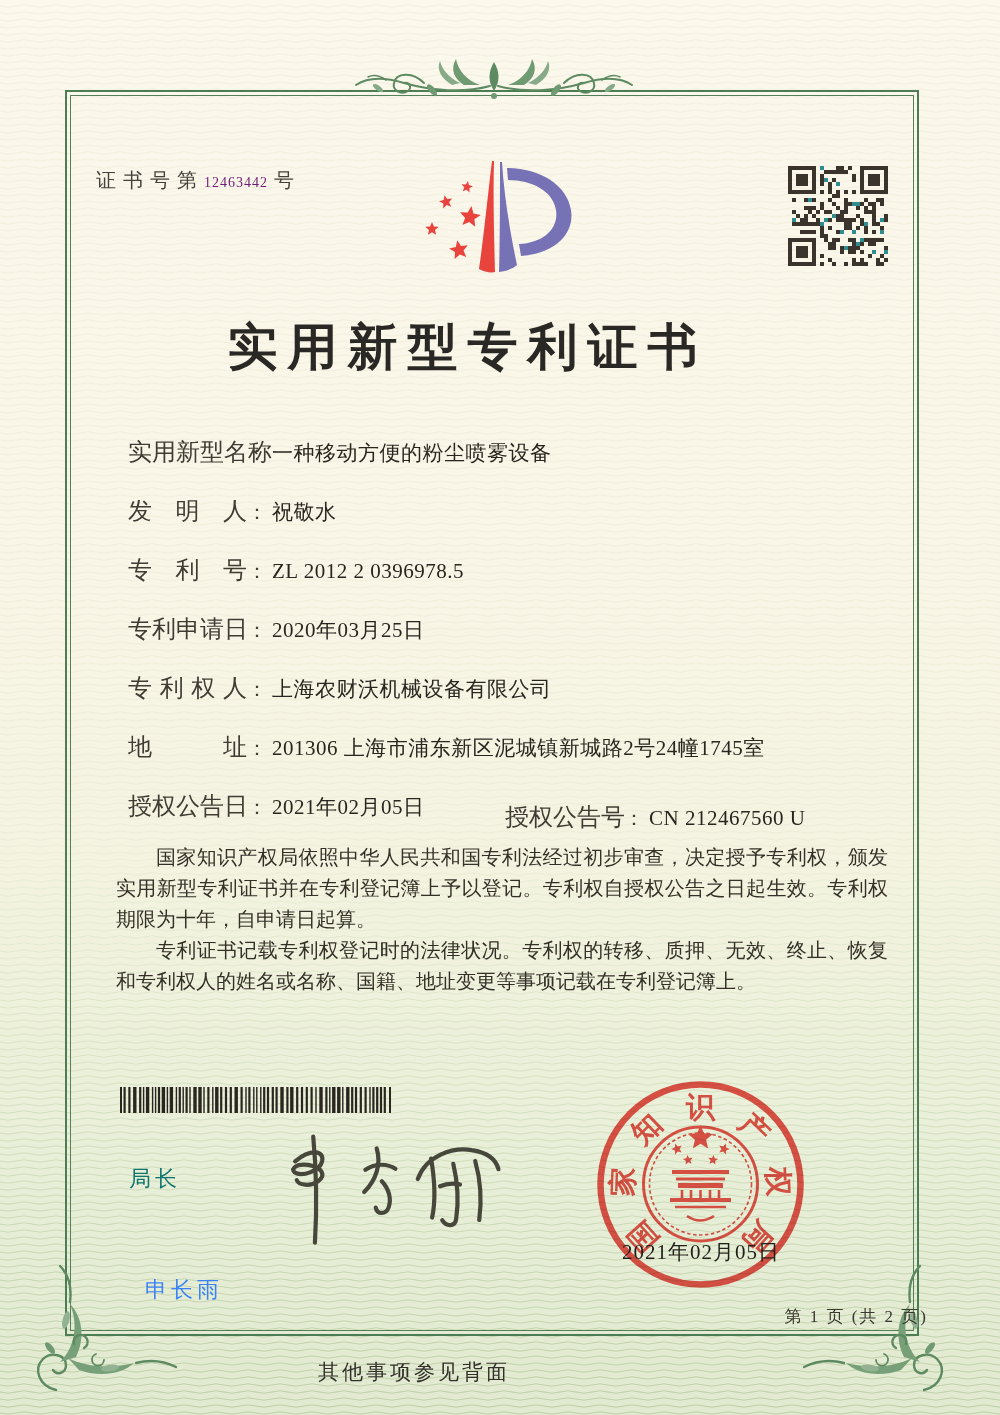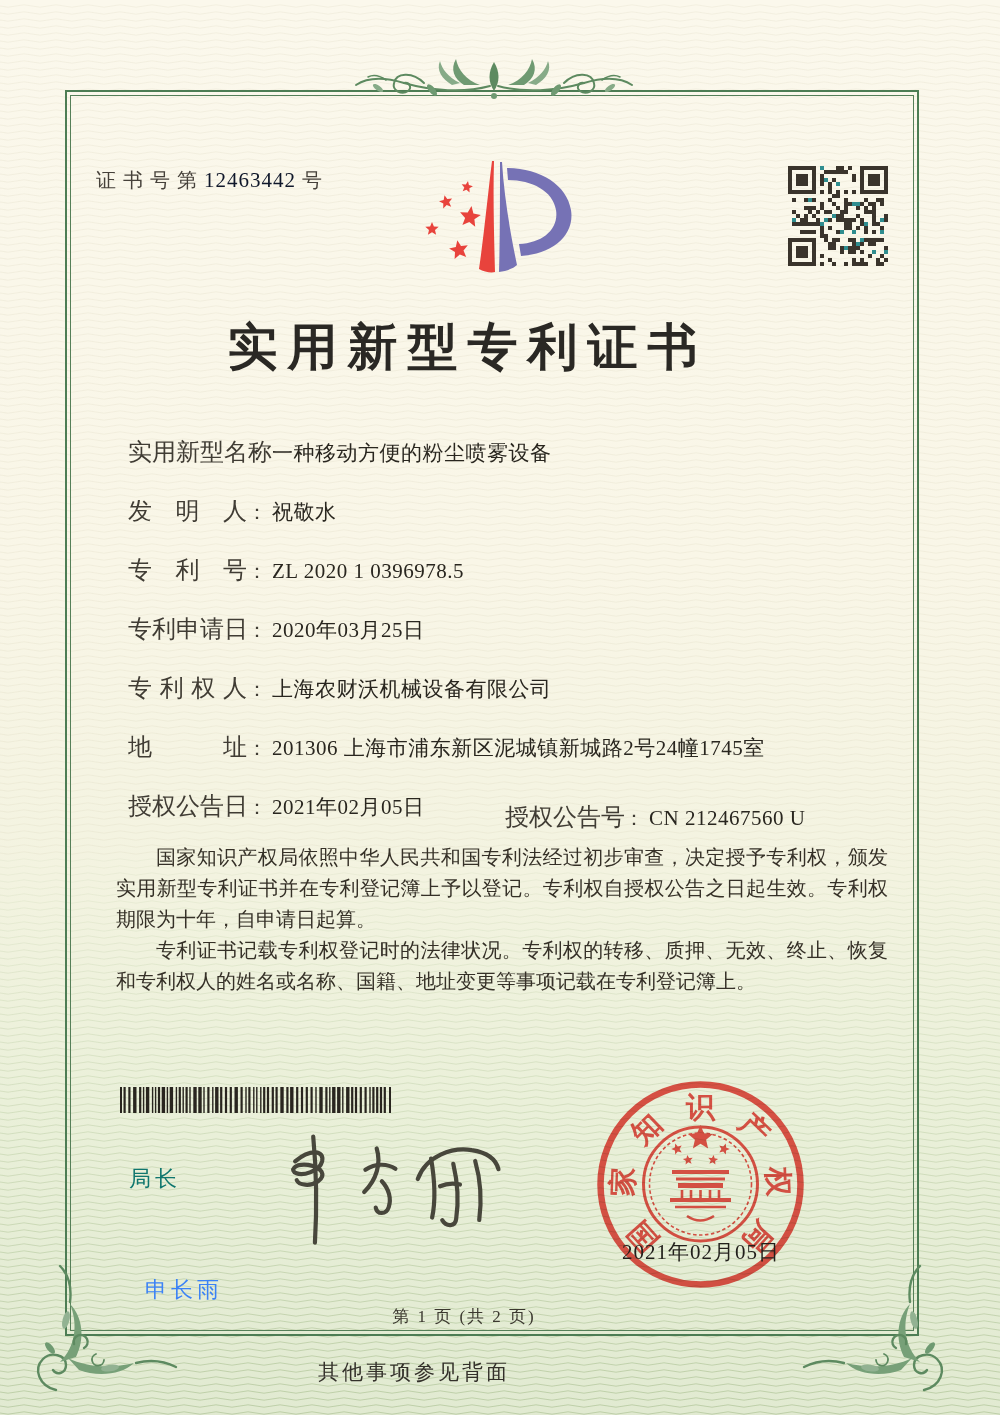--- a/index.html
+++ b/index.html
@@ -12,21 +12,21 @@
   .layer{position:absolute;inset:0;z-index:2;}
   .frame{
     position:absolute;left:65px;top:90px;width:850px;height:1242px;
     border:2.5px solid #4d7d54;z-index:1;
   }
   .frame-inner{position:absolute;inset:3px;border:1px solid #557f58;}
   .certno{
     position:absolute;left:96px;top:167px;font-size:20px;color:#46413a;
   }
   .certno .cjk{letter-spacing:7px;}
-  .certno .num{font-size:21px;letter-spacing:1px;color:#0f172a;}
+  .certno .num{font-size:14px;letter-spacing:1px;color:#701a75;}
   .title{
     position:absolute;left:0;width:935px;top:314px;text-align:center;
     font-size:50px;font-weight:700;letter-spacing:10px;color:#2a2824;
   }
   .fields{position:absolute;left:128px;top:436px;}
   .frow{display:flex;align-items:baseline;height:26px;margin-bottom:33px;white-space:nowrap;}
   .flabel{
     display:inline-block;width:119px;font-size:24px;color:#403c34;
     text-align:justify;text-align-last:justify;
   }
@@ -39,21 +39,21 @@
   }
   .paras p{margin:0;text-indent:2em;}
   .sig-title{position:absolute;left:129px;top:1164px;font-size:22px;color:#0f766e;
     font-family:"Liberation Sans","DejaVu Sans",sans-serif;letter-spacing:4px;}
   .sig-name{position:absolute;left:129px;top:1275px;font-size:22px;color:#3b82f6;
     font-family:"Liberation Sans","DejaVu Sans",sans-serif;letter-spacing:4px;margin-left:16px;}
   .seal-date{
     position:absolute;left:606px;top:1238px;width:190px;text-align:center;
     font-size:21px;color:#211f1b;letter-spacing:1px;z-index:4;
   }
-  .pageinfo{position:absolute;left:0;width:928px;top:1305px;text-align:center;
+  .pageinfo{position:absolute;left:0;width:928px;top:1305px;text-align:right;
     font-size:17px;color:#3b382f;letter-spacing:2px;}
   .backnote{position:absolute;left:0;width:828px;top:1358px;text-align:center;
     font-size:21px;color:#33302a;letter-spacing:3px;}
   svg{display:block;}
   #seal-wrap{position:absolute;left:588px;top:1072px;z-index:3;mix-blend-mode:multiply;opacity:.95;}
 </style>
 </head>
 <body>
 
 <svg id="waves" width="1000" height="1415">
@@ -598,21 +598,21 @@
         <span class="fvalue">一种移动方便的粉尘喷雾设备</span>
     </div>
     <div class="frow">
       <span class="flabel">发明人</span>
         <span class="fcolon">：</span>
         <span class="fvalue">祝敬水</span>
     </div>
     <div class="frow">
       <span class="flabel">专利号</span>
         <span class="fcolon">：</span>
-        <span class="fvalue">ZL 2020 1 0396978.5</span>
+        <span class="fvalue">ZL 2012 2 0396978.5</span>
     </div>
     <div class="frow">
       <span class="flabel">专利申请日</span>
         <span class="fcolon">：</span>
         <span class="fvalue">2020年03月25日</span>
     </div>
     <div class="frow">
       <span class="flabel">专利权人</span>
         <span class="fcolon">：</span>
         <span class="fvalue">上海农财沃机械设备有限公司</span>

